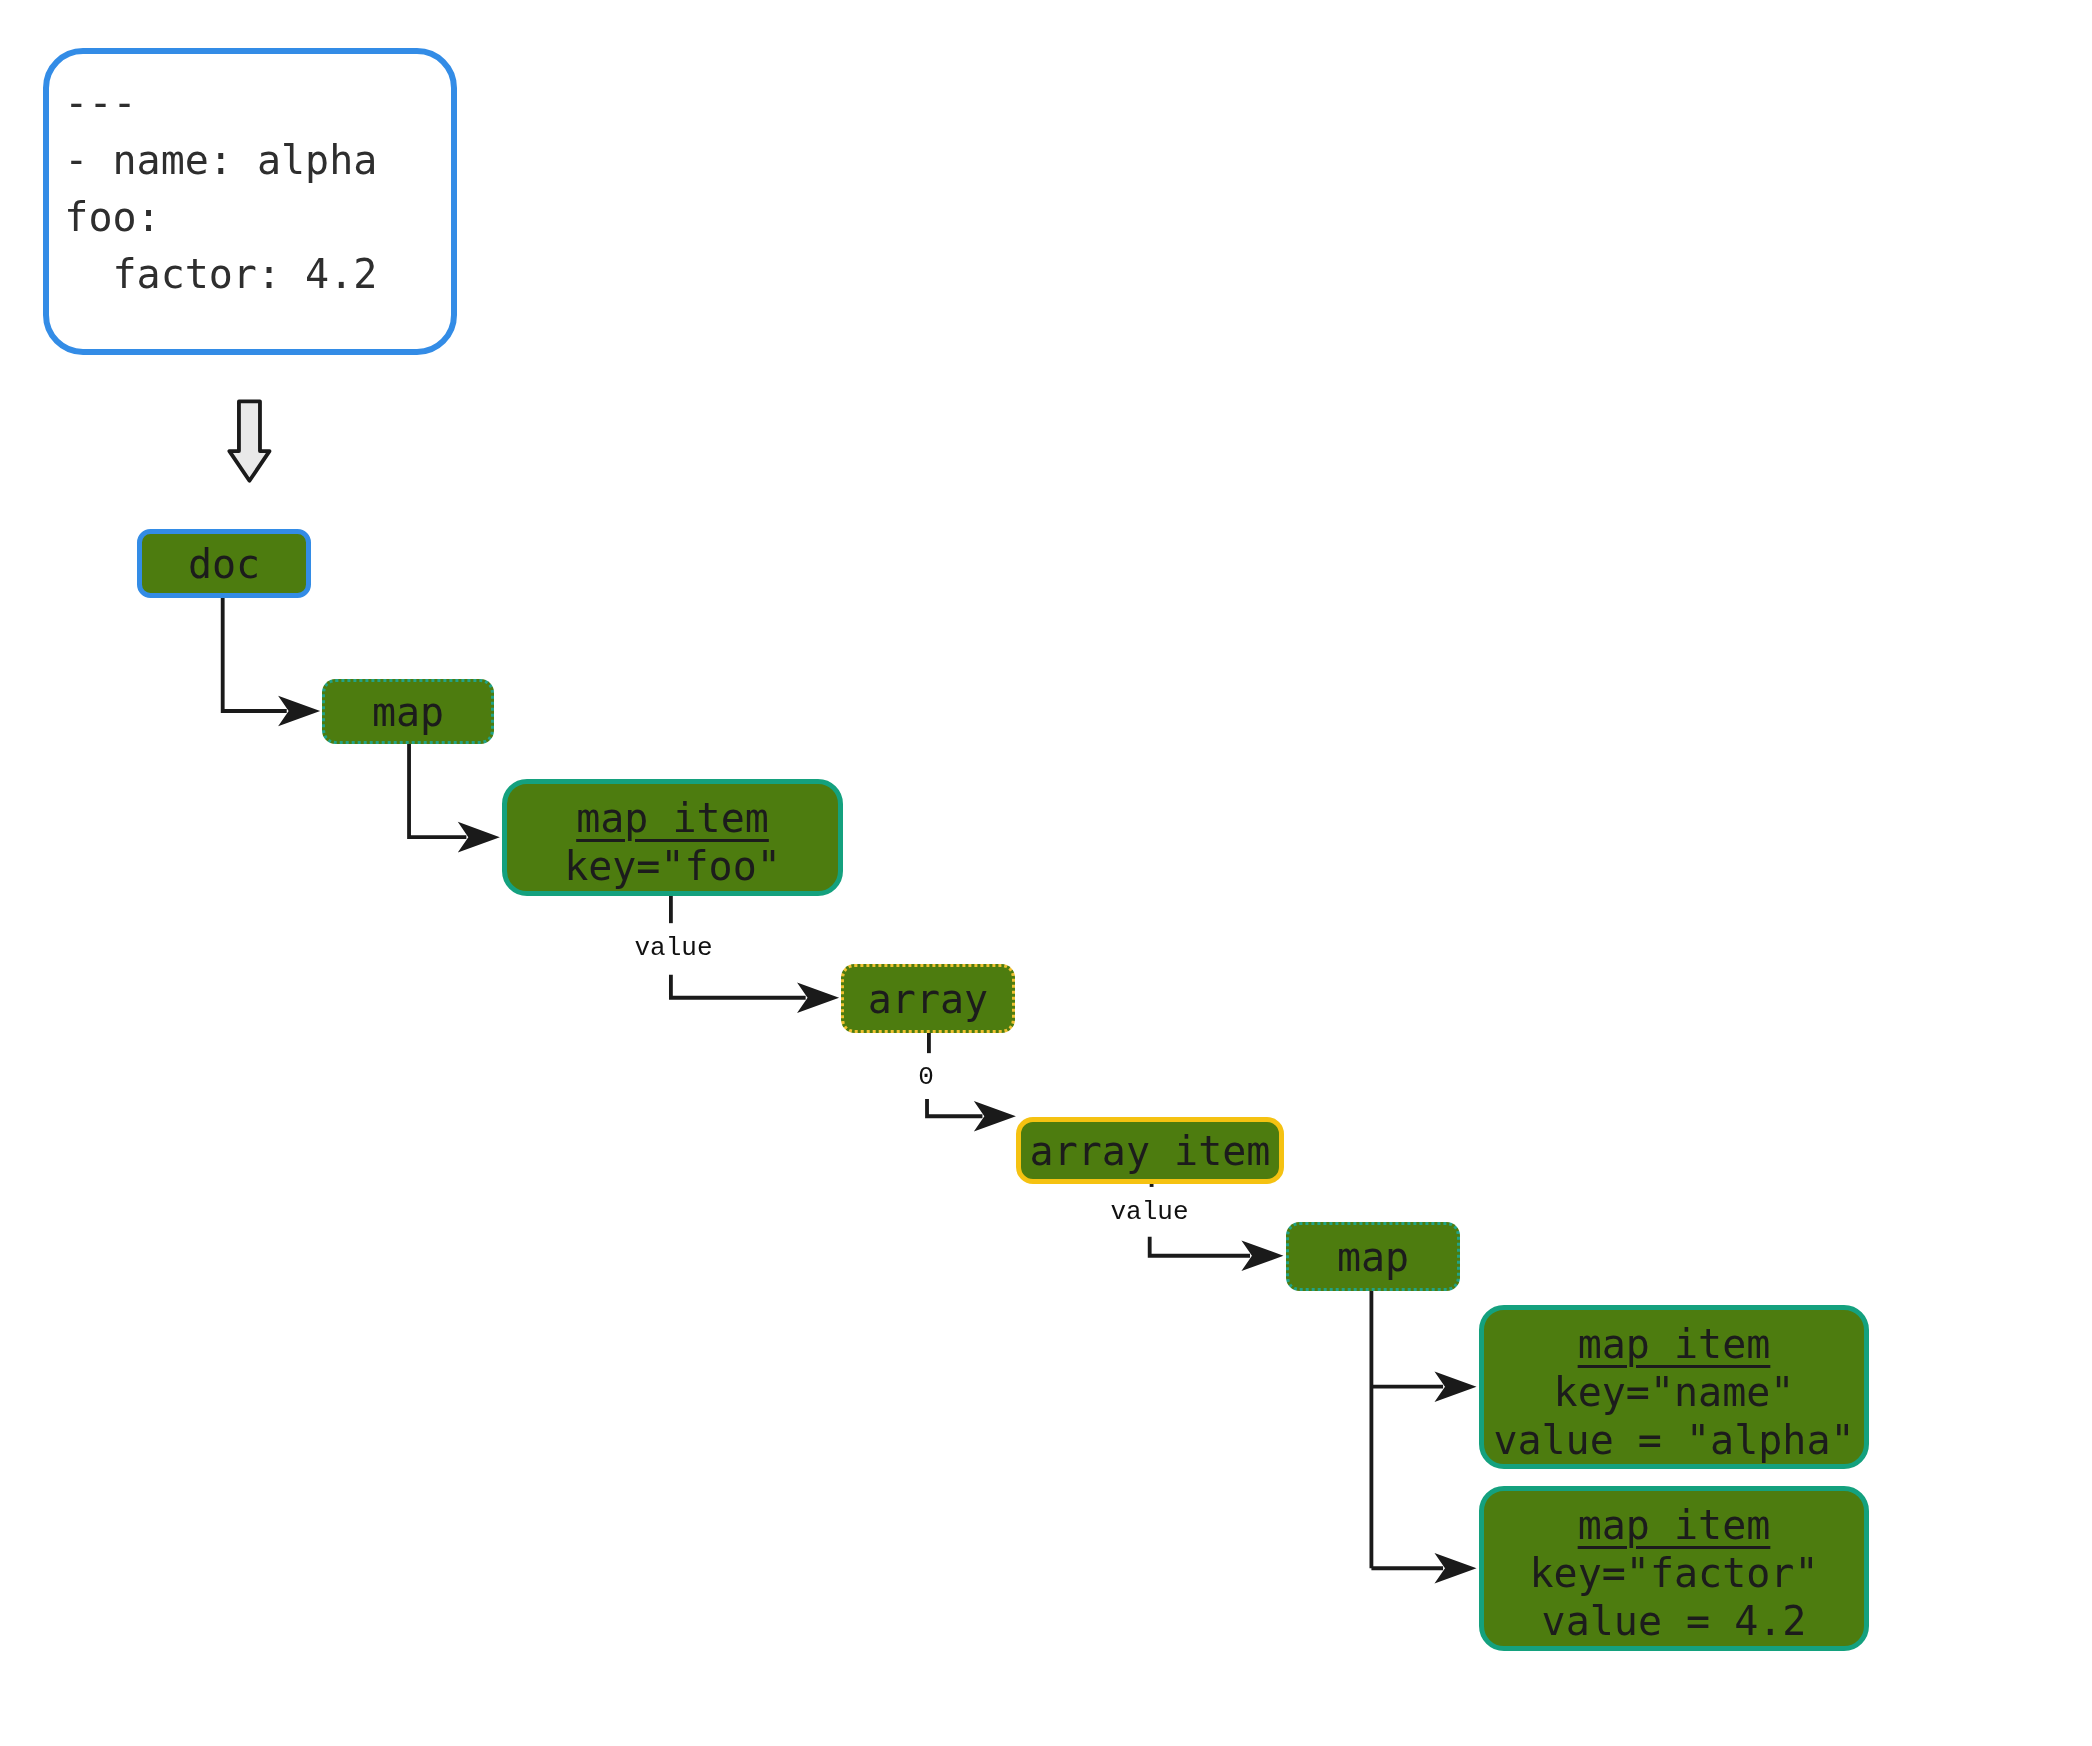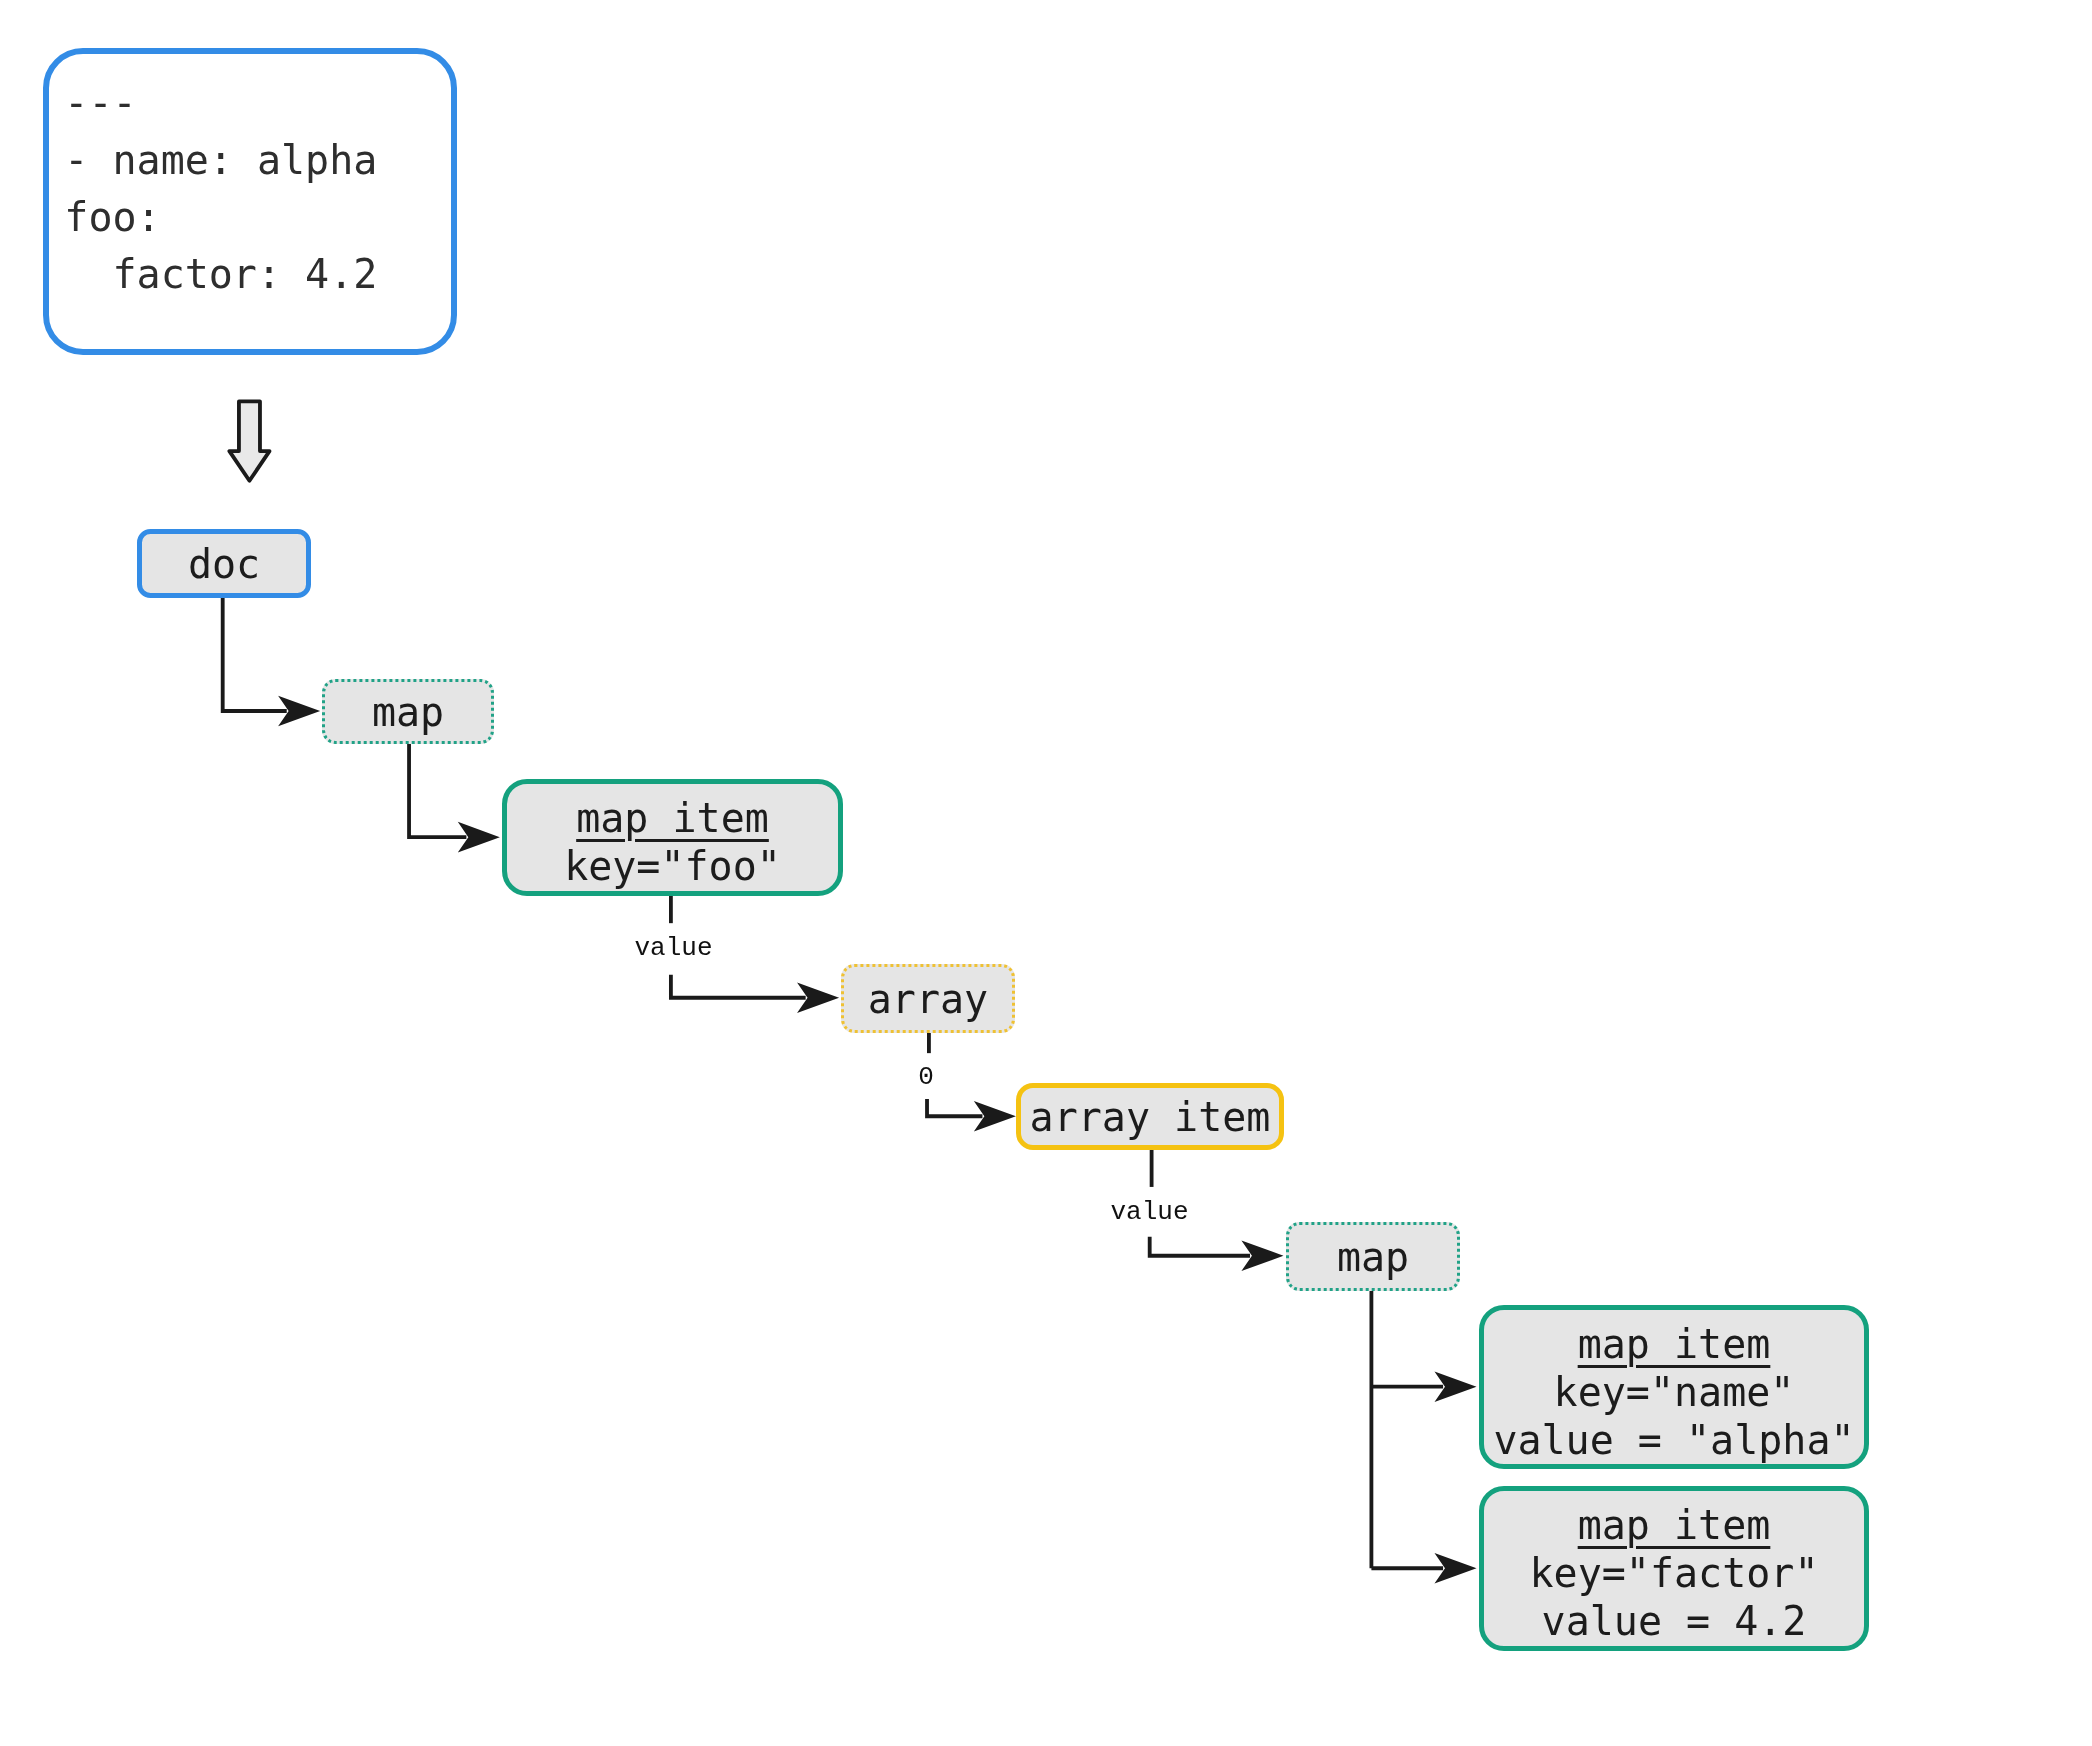--- a/index.html
+++ b/index.html
@@ -4,32 +4,32 @@
 <style>
   html,body{margin:0;padding:0;background:#ffffff;}
   body{width:2092px;height:1746px;position:relative;overflow:hidden;
        font-family:"DejaVu Sans Mono", monospace;color:#1c1c1c;}
   .stage{position:absolute;inset:0;}
   svg.wires{position:absolute;left:0;top:0;pointer-events:none;}
   .wire{stroke:var(--edge);stroke-width:4;fill:none;}
   .dart{fill:var(--edge);stroke:none;}
   .bigarrow{fill:var(--arrow-fill);stroke:var(--edge);stroke-width:4;stroke-linejoin:round;}
 
-  .node{position:absolute;box-sizing:border-box;background:#e5e5e5;
+  .node{position:absolute;box-sizing:border-box;background:#4d7c0f;
         display:flex;align-items:center;justify-content:center;
         font-size:40px;line-height:48px;white-space:pre;}
   .code-box{position:absolute;box-sizing:border-box;background:#fff;
         border:6.7px solid var(--blue);border-radius:40px;
         padding:21px 0 0 15.3px;font-size:40px;line-height:57px;color:#2e2e2e;}
   .code-box .code-line{white-space:pre;}
   .solid-blue{border:5.7px solid var(--blue);border-radius:13.4px;}
   .dotted-teal{border:3.8px dotted var(--teal-dotted);border-radius:13.4px;}
   .dotted-gold{border:3.8px dotted var(--gold-dotted);border-radius:13.4px;justify-content:center;}
   .solid-green{border:5.7px solid var(--green);border-radius:25px;}
-  .solid-gold{border:5.7px solid var(--gold);border-radius:17px;}
+  .solid-gold{border:5.7px solid var(--gold);border-radius:17px;margin-top:34px;}
   .multi{flex-direction:column;justify-content:flex-start;padding-top:10px;}
   .node-title{text-decoration:underline;text-decoration-thickness:2.9px;text-underline-offset:6.7px;}
   .edge-label{position:absolute;font-family:Liberation Mono, monospace;
         font-size:26px;line-height:42px;text-align:center;color:#111;}
 </style>
 </head>
 <body>
 
 <div class="stage">
 

